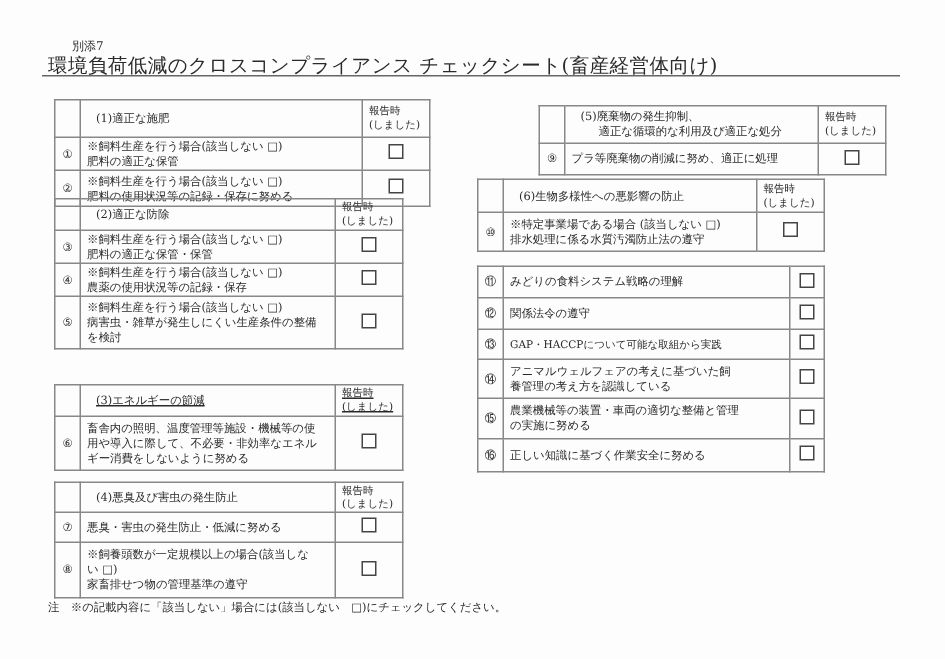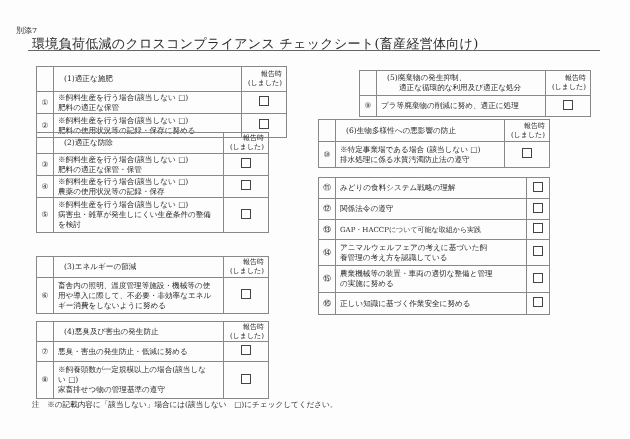--- a/index.html
+++ b/index.html
@@ -1,25 +1,25 @@
 <!DOCTYPE html>
 <html><head>
 <meta charset="utf-8">
 <style>
   html, body { margin:0; padding:0; background:#fdfdfd; }
   body { width:630px; height:439px; position:relative; overflow:hidden;
          font-family:"DejaVu Serif", "Liberation Serif", serif; color:#2a2a2a; }
-  .annex { position:absolute; left:16px; top:25px; font-size:8px;text-align:right; }
+  .annex { position:absolute; left:48px; top:25px; font-size:8px;text-align:right; }
   .title { position:absolute; left:32px; top:35px; font-size:13px; letter-spacing:0.3px; white-space:nowrap; }
   .rule { position:absolute; left:28px; top:50px; width:229px; border-top:1.5px solid #666; }
   table.chk { position:absolute; border-collapse:collapse; font-size:7.6px; line-height:10px; }
   table.chk td { border:1px solid #888; padding:0 4px; vertical-align:middle; }
   td.num { width:10px; text-align:center; padding:0 3px !important; }
   td.head { padding-left:10px !important; }
-  td.rep { text-align:right; font-size:7px; line-height:9px; }
+  td.rep { text-align:left; font-size:7px; line-height:9px; }
   td.box { text-align:center; }
   .cb { display:inline-block; width:8px; height:8px; border:1px solid #444; background:#fff; }
   .note { position:absolute; left:32px; top:400px; font-size:7.6px; white-space:nowrap; }
   .head2 { display:block; padding-left:12px; }
 </style>
 </head>
 <body>
 
 <div class="annex">別添7</div>
 <div class="title">環境負荷低減のクロスコンプライアンス チェックシート(畜産経営体向け)</div>
@@ -65,21 +65,21 @@
   <tr style="height:35px;">
     <td class="num">⑤</td>
     <td><span>※飼料生産を行う場合(該当しない □)</span><br><span>病害虫・雑草が発生しにくい生産条件の整備</span><br><span>を検討</span></td>
     <td class="box"><span class="cb"></span></td>
   </tr>
 </tbody>
   </table>
 
 <table class="chk" style="left:36px; top:256px; width:233px;">
   <tbody>
-      <tr style="height:21px;">
+      <tr style="height:21px;text-decoration:underline;">
     <td class="num"></td>
     <td class="head">(3)エネルギーの節減</td>
     <td class="rep" style="width:36px;"><span>報告時</span><br><span>(しました)</span></td>
   </tr>
   <tr style="height:36px;">
     <td class="num">⑥</td>
     <td><span>畜舎内の照明、温度管理等施設・機械等の使</span><br><span>用や導入に際して、不必要・非効率なエネル</span><br><span>ギー消費をしないように努める</span></td>
     <td class="box"><span class="cb"></span></td>
   </tr>
 </tbody>

